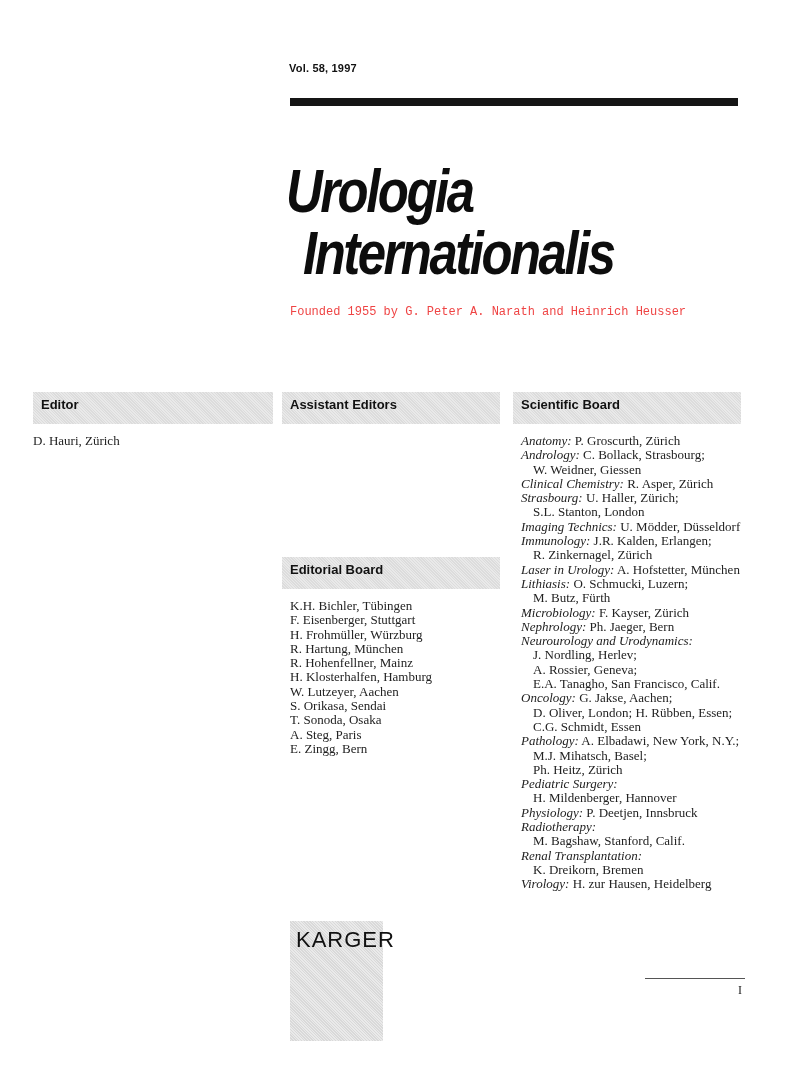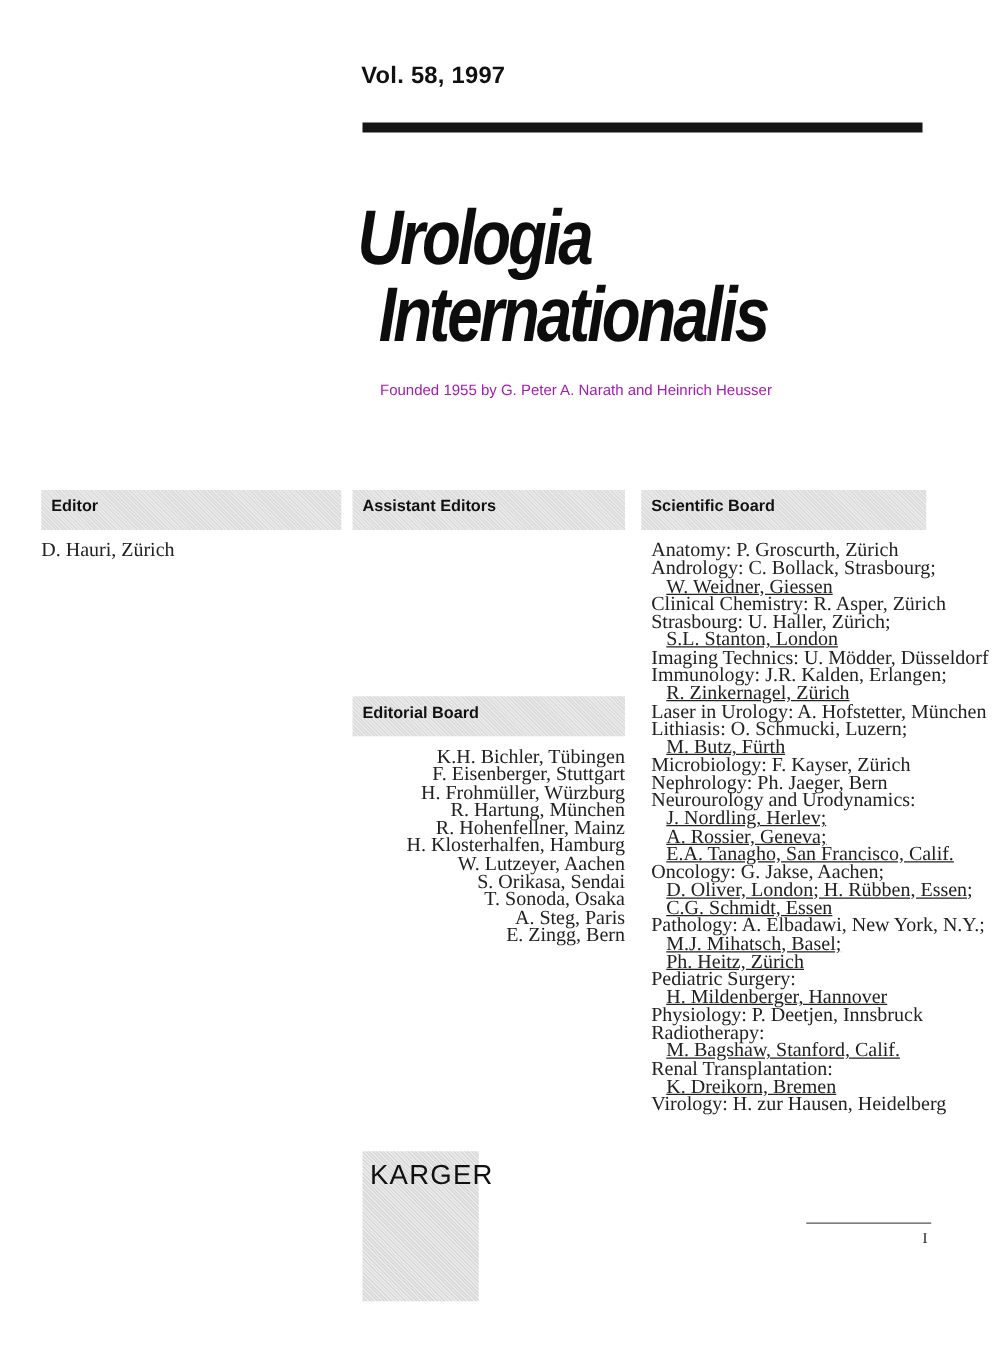--- a/index.html
+++ b/index.html
@@ -1,28 +1,28 @@
 <!DOCTYPE html>
 <html><head>
 <meta charset="utf-8">
 <style>
   html, body { margin: 0; padding: 0; background: #ffffff; }
   body { width: 794px; height: 1077px; position: relative; overflow: hidden; color: #1a1a1a; }
   .abs { position: absolute; }
-  .vol { left: 289px; top: 50px; font-family: "Liberation Sans", sans-serif; font-weight: bold; font-size: 19px; letter-spacing: 0.2px; color: #111; }
+  .vol { left: 289px; top: 62px; font-family: "Liberation Sans", sans-serif; font-weight: bold; font-size: 11px; letter-spacing: 0.2px; color: #111; }
   .topbar { left: 290px; top: 98px; width: 448px; height: 8px; background: #151515; }
   .title { left: 286px; font-family: "Liberation Sans", sans-serif; font-weight: bold; font-style: italic; color: #0d0d0d; letter-spacing: -3px; line-height: 1; transform: scaleX(0.82); transform-origin: left top; }
   .title1 { top: 160px; font-size: 62px; }
   .title2 { left: 303px; top: 222px; font-size: 62px; }
-  .founded { left: 304px; top: 305px; font-family: Liberation Sans, sans-serif; font-size: 12px; line-height: 14px; color: #a21caf; }
+  .founded { left: 290px; top: 305px; font-family: Liberation Mono, monospace; font-size: 12px; line-height: 14px; color: #ef4444; }
   .sechead { height: 32px; background: repeating-linear-gradient(45deg, #dcdcdc 0 1px, #e9e9e9 1px 2px); font-family: "Liberation Sans", sans-serif; font-weight: bold; font-size: 13px; line-height: 25px; padding-left: 8px; box-sizing: border-box; color: #111; }
-  .list { font-family: "Liberation Serif", serif; font-size: 16px; line-height: 14.3px; color: #222; }
+  .list { font-family: "Liberation Serif", serif; font-size: 13px; line-height: 14.3px; color: #222; }
   .list div { white-space: nowrap; }
-  .indent { padding-left: 12px; text-decoration: underline; }
-  .it { }
+  .indent { padding-left: 12px; }
+  .it { font-style: italic; }
   .karger { left: 290px; top: 921px; width: 93px; height: 120px; background: repeating-linear-gradient(45deg, #d9d9d9 0 1px, #eaeaea 1px 2px); }
   .karger-label { position: absolute; left: 6px; top: 6px; font-family: "Liberation Sans", sans-serif; font-size: 22px; letter-spacing: 1px; color: #111; }
   .footrule { left: 645px; top: 978px; width: 100px; height: 1px; background: #555; }
   .pagenum { left: 738px; top: 983px; font-family: "Liberation Serif", serif; font-size: 12px; color: #222; }
 </style>
 </head>
 <body>
 
 <div class="abs vol">Vol. 58, 1997</div>
 <div class="abs topbar"></div>
@@ -40,21 +40,21 @@
     <div>D. Hauri, Zürich</div>
   </div>
 </div>
 
 <div class="abs" style="left:282px; top:392px; width:218px;">
   <div class="sechead">Assistant Editors</div>
 </div>
 
 <div class="abs" style="left:282px; top:557px; width:218px;">
   <div class="sechead">Editorial Board</div>
-  <div class="list" style="margin-top:10px; padding-left:8px;text-align:right;">
+  <div class="list" style="margin-top:10px; padding-left:8px;">
     <div>K.H. Bichler, Tübingen</div>
     <div>F. Eisenberger, Stuttgart</div>
     <div>H. Frohmüller, Würzburg</div>
     <div>R. Hartung, München</div>
     <div>R. Hohenfellner, Mainz</div>
     <div>H. Klosterhalfen, Hamburg</div>
     <div>W. Lutzeyer, Aachen</div>
     <div>S. Orikasa, Sendai</div>
     <div>T. Sonoda, Osaka</div>
     <div>A. Steg, Paris</div>

